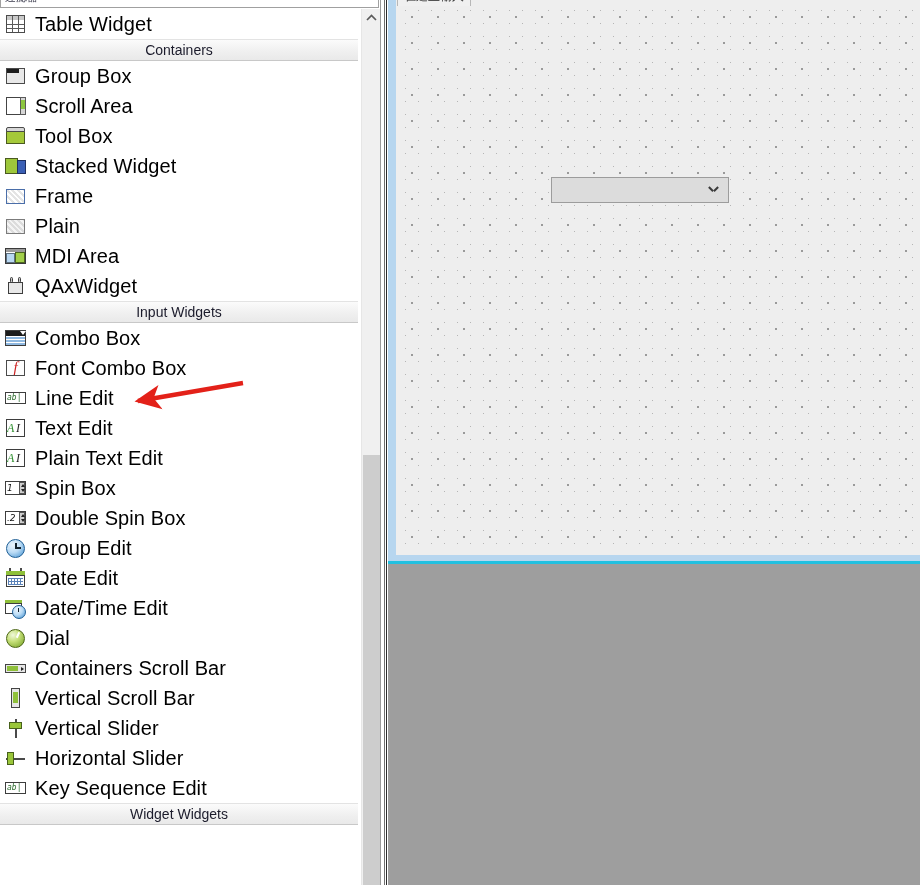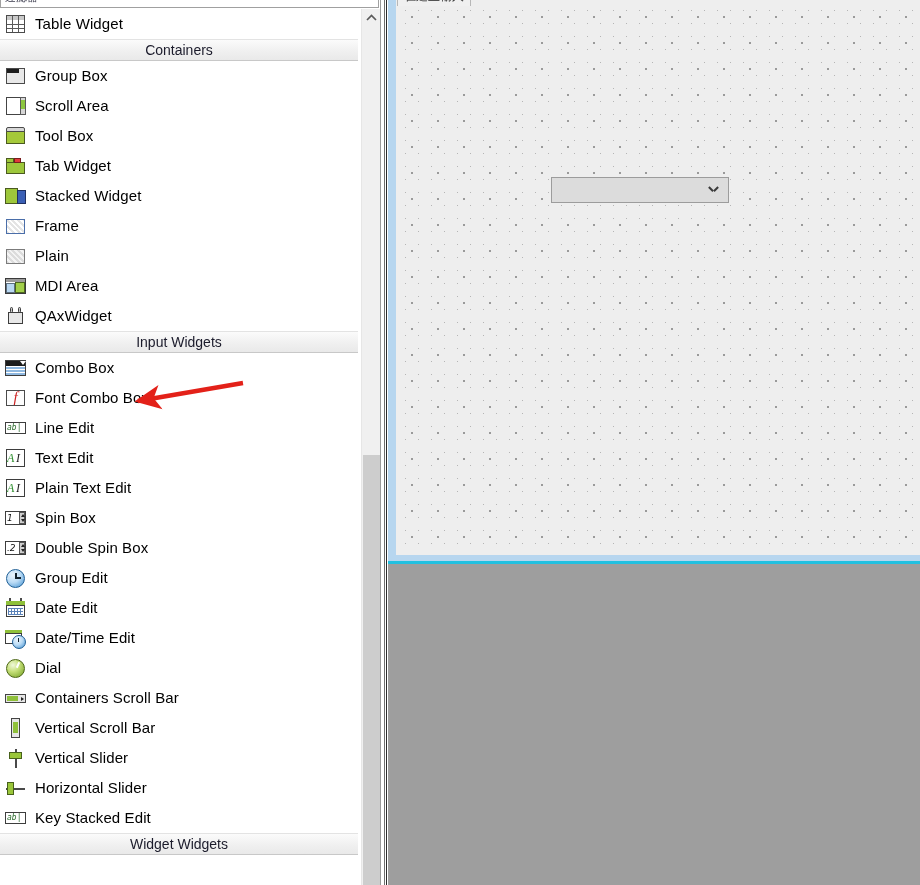--- a/index.html
+++ b/index.html
@@ -31,21 +31,21 @@
   }
   .wrow{
     display:flex;align-items:center;height:30px;box-sizing:border-box;
     padding-left:5px;cursor:default;
   }
   .wrow .ico{
     width:22px;height:22px;flex:0 0 22px;margin-right:8px;
     position:relative;display:block;
   }
   .wrow .lbl{
-    font-size:15px;color:#000000;line-height:30px;white-space:nowrap;
+    font-size:20px;color:#000000;line-height:30px;white-space:nowrap;
     letter-spacing:.1px;
   }
   .section{
     height:22px;box-sizing:border-box;
     background:linear-gradient(to bottom,#fbfbfb 0%,#f0f0f0 55%,#e9e9e9 100%);
     border-top:1px solid #e3e3e3;
     border-bottom:1px solid #c8c8c8;
     display:flex;align-items:center;justify-content:center;
   }
   .section span{font-size:14px;color:#1b1b2b;line-height:20px;}
@@ -299,28 +299,20 @@
         <span class="lbl">Scroll Area</span>
       </div>
       <div class="wrow">
         <span class="ico ic-tool">
             <i class="b"></i>
             <i class="t"></i>
           </span>
         <span class="lbl">Tool Box</span>
       </div>
       <div class="wrow">
-        <span class="ico ic-tab">
-            <i class="b"></i>
-            <i class="t1"></i>
-            <i class="t2"></i>
-          </span>
-        <span class="lbl">Tab Widget</span>
-      </div>
-      <div class="wrow">
         <span class="ico ic-stack">
             <i class="b1"></i>
             <i class="b2"></i>
           </span>
         <span class="lbl">Stacked Widget</span>
       </div>
       <div class="wrow">
         <span class="ico ic-frame">
             <i class="b"></i>
           </span>
@@ -476,21 +468,21 @@
             <i class="tr"></i>
             <i class="hd"></i>
           </span>
         <span class="lbl">Horizontal Slider</span>
       </div>
       <div class="wrow">
         <span class="ico ic-key">
           <i class="b"></i>
             <i class="tx">ab|</i>
         </span>
-        <span class="lbl">Key Stacked Edit</span>
+        <span class="lbl">Key Sequence Edit</span>
       </div>
 
       <div class="section">
         <span>Widget Widgets</span>
       </div>
     </div>
 
     <div id="lscroll">
       <div class="up">
         <svg width="11" height="8" viewBox="0 0 11 8" aria-hidden="true">

